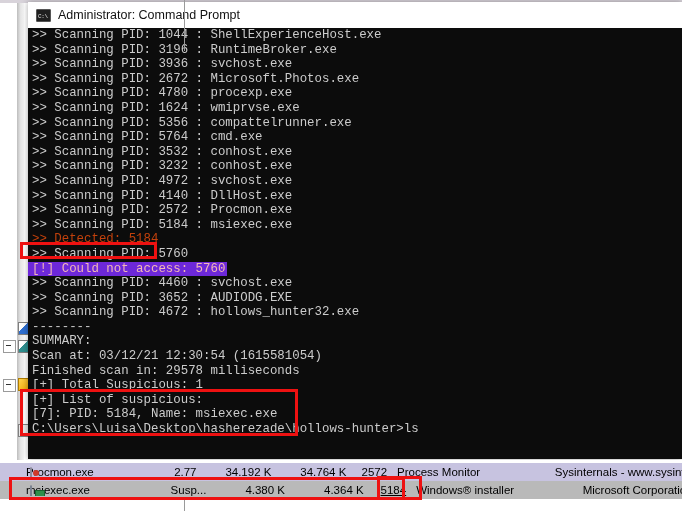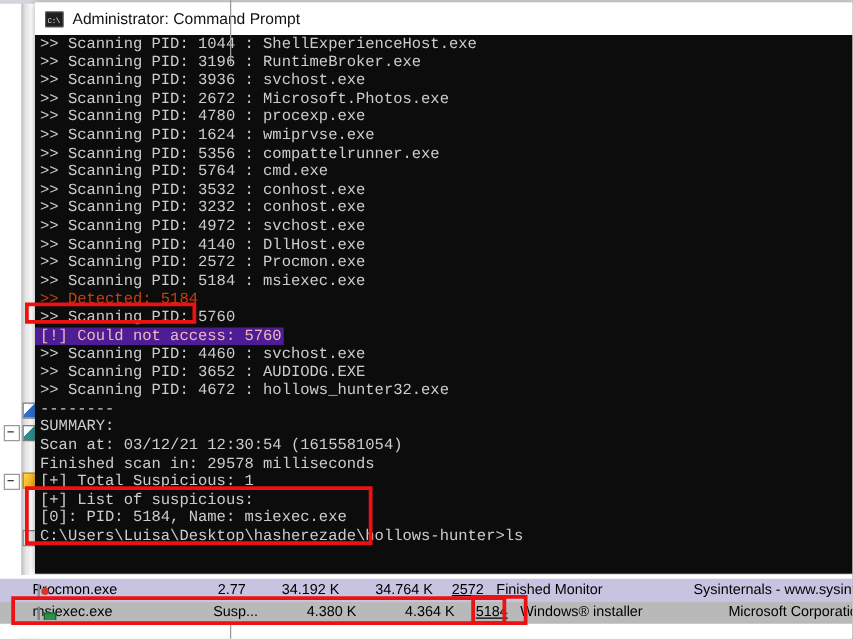--- a/index.html
+++ b/index.html
@@ -54,21 +54,21 @@
   .console-body{
     position:absolute;left:0;top:26px;width:654px;height:431px;
     background:#0c0c0c;overflow:hidden;
   }
   .cline{
     font-family:"Liberation Mono","DejaVu Sans Mono",monospace;
     font-size:12.4px;line-height:14.6px;white-space:pre;
     color:#cccccc;padding-left:4px;letter-spacing:0px;
   }
   .cline.red-on-black{color:#c2410c;}
-  .cline.red-bg{background:#4c1d95;color:#f2b8b5;display:inline-block;padding-left:4px;padding-right:2px;}
+  .cline.red-bg{background:#6d28d9;color:#f2b8b5;display:inline-block;padding-left:4px;padding-right:2px;}
   .redbg-wrap{padding-left:0;}
 
   
   .px-list{position:absolute;left:0;top:460px;width:682px;height:51px;background:#ffffff;}
   .px-row{position:absolute;left:0;width:682px;height:18px;display:flex;align-items:center;
     font-size:11.5px;color:#000;font-family:"Liberation Sans",sans-serif;}
   .px-row.r1{top:3px;background:#c7c3e0;}
   .px-row.r2{top:21px;background:#b9b9b9;}
   .px-cell{box-sizing:border-box;overflow:hidden;white-space:nowrap;}
   .c-name{width:168px;padding-left:24px;position:relative;}
@@ -146,34 +146,34 @@
         <div class="cline redbg-wrap"><span class="cline red-bg">[!] Could not access: 5760</span></div>
         <div class="cline">&gt;&gt; Scanning PID: 4460 : svchost.exe</div>
         <div class="cline">&gt;&gt; Scanning PID: 3652 : AUDIODG.EXE</div>
         <div class="cline">&gt;&gt; Scanning PID: 4672 : hollows_hunter32.exe</div>
         <div class="cline">--------</div>
         <div class="cline">SUMMARY:</div>
         <div class="cline">Scan at: 03/12/21 12:30:54 (1615581054)</div>
         <div class="cline">Finished scan in: 29578 milliseconds</div>
         <div class="cline">[+] Total Suspicious: 1</div>
         <div class="cline">[+] List of suspicious:</div>
-        <div class="cline">[0]: PID: 5184, Name: msiexec.exe</div>
+        <div class="cline">[7]: PID: 5184, Name: msiexec.exe</div>
         <div class="cline"></div>
         <div class="cline">C:\Users\Luisa\Desktop\hasherezade\hollows-hunter&gt;ls</div>
       </div>
   </div>
 
   <div class="px-list" id="px-list">
       <div class="px-row r1">
         <div class="px-cell c-name"><span class="row-ico ico-procmon"></span><span>Procmon.exe</span></div>
         <div class="px-cell c-cpu">2.77</div>
         <div class="px-cell c-priv">34.192 K</div>
         <div class="px-cell c-work">34.764 K</div>
         <div class="px-cell c-pid">2572</div>
-        <div class="px-cell c-desc">Finished Monitor</div>
+        <div class="px-cell c-desc">Process Monitor</div>
         <div class="px-cell c-comp">Sysinternals - www.sysinter...</div>
       </div>
       <div class="px-row r2">
         <div class="px-cell c-name"><span class="row-ico ico-msi"></span><span>msiexec.exe</span></div>
         <div class="px-cell c-cpu">Susp...</div>
         <div class="px-cell c-priv">4.380 K</div>
         <div class="px-cell c-work">4.364 K</div>
         <div class="px-cell c-pid">5184</div>
         <div class="px-cell c-desc">Windows® installer</div>
         <div class="px-cell c-comp">Microsoft Corporation</div>

